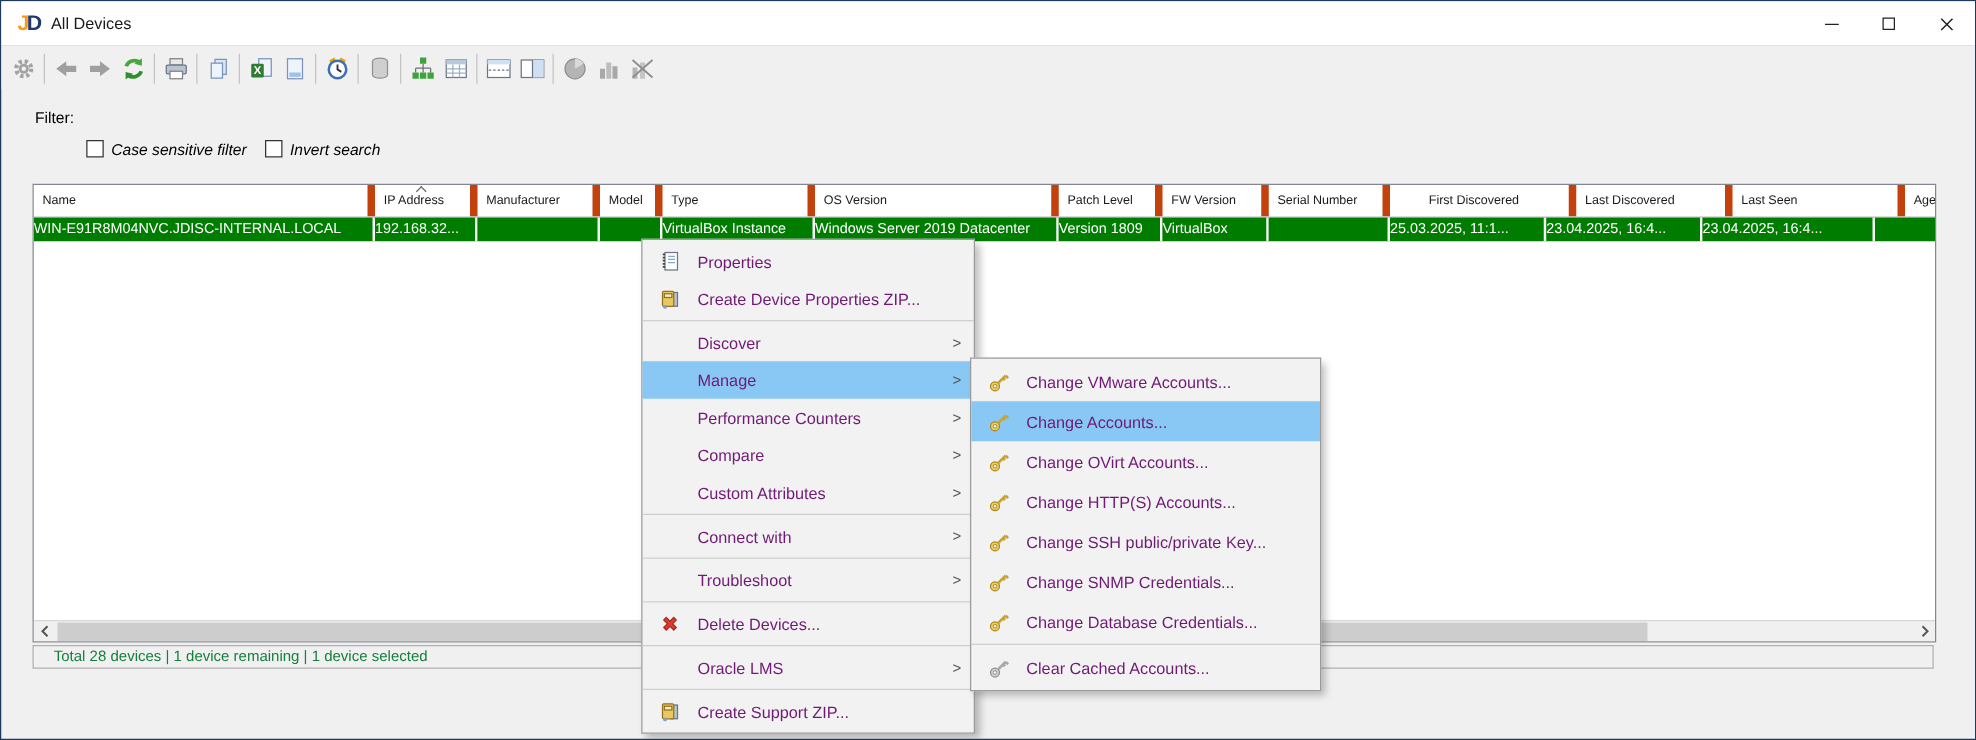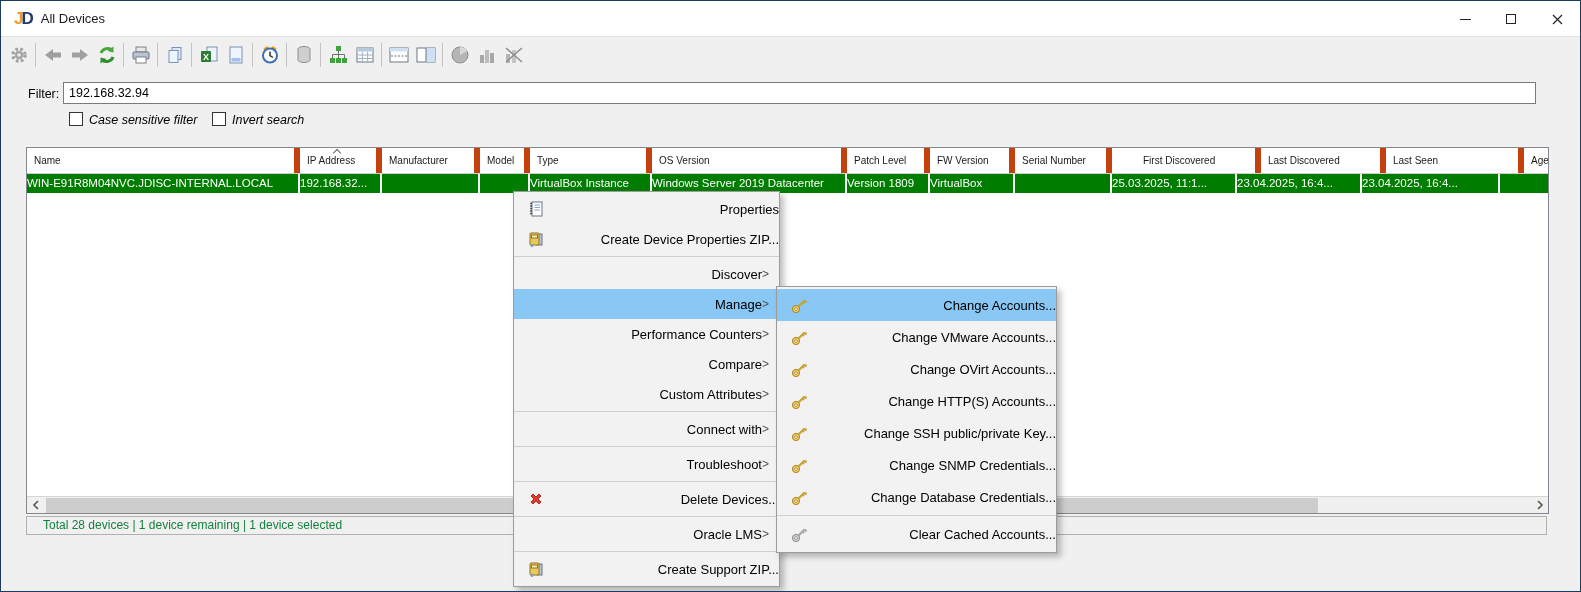--- a/index.html
+++ b/index.html
@@ -42,21 +42,21 @@
   
   .statusbar { position:absolute; left:25px; top:515px; width:1521px; height:19px; background:#f0f0f0; border:1px solid #b0b0b0; font-size:12px; line-height:17px; padding-left:16px; color:#15803d; }
 
   
   .menu { position:absolute; background:#f2f2f2; border:1px solid #9b9b9b; box-shadow:4px 4px 6px rgba(0,0,0,0.25); padding:2px 0; }
   .context-menu { left:512px; top:190px; width:267px; z-index:10; }
   .submenu { left:775px; top:285px; width:281px; z-index:11; }
   .mi { display:flex; align-items:center; height:30px; }
   .submenu .mi { height:32px; }
   .mi-icon { width:44px; display:flex; align-items:center; justify-content:center; flex:none; }
-  .mi-label { flex:1; font-size:13px; color:#000000; white-space:nowrap; overflow:hidden;text-align:right; }
+  .mi-label { flex:1; font-size:13px; color:#701a75; white-space:nowrap; overflow:hidden; }
   .mi-arrow { margin-right:10px; font-size:12px; color:#555; }
   .mi.hl { background:#89c7f4; }
   .msep { height:1px; background:#cfcfcf; margin:2px 0; }
 </style>
 </head>
 <body>
 
 <div class="window">
 
   <div class="titlebar">
@@ -198,21 +198,20 @@
     <span class="ticon">
         <svg width="22" height="20">
           <rect x="3" y="9" width="4" height="9" fill="#b5b5b5"></rect>
           <rect x="9" y="5" width="4" height="13" fill="#c5c5c5"></rect>
           <path d="M3 3 L19 17 M19 3 L3 17" stroke="#8e8e8e" stroke-width="1.5"></path>
         </svg>
       </span>
   </div>
 
   <label class="filter-label">Filter:</label>
-  <input class="filter-input" type="text" value="192.168.32.94" style="">
   <span class="cb" style="left:68px;"></span>
   <span class="cb-label" style="left:88px;">Case sensitive filter</span>
   <span class="cb" style="left:211px;"></span>
   <span class="cb-label" style="left:231px;">Invert search</span>
 
   <div class="table">
     <div class="thead">
       <div class="th" style="width:273px;">Name</div>
       <div class="th" style="width:82px;"><span class="sort-caret"></span><span>IP Address</span></div>
       <div class="th" style="width:98px;">Manufacturer</div>
@@ -342,39 +341,39 @@
             <rect x="3" y="3" width="9" height="12" rx="1" fill="#e9c95e" stroke="#93721f"></rect>
             <rect x="4.5" y="5" width="6" height="3" fill="#f7ecc0" stroke="#93721f"></rect>
             <circle cx="5" cy="15.5" r="1.5" fill="#7a9fd4"></circle>
           </svg>
         </span>
       <span class="mi-label">Create Support ZIP...</span>
     </div>
   </div>
 
   <div class="menu submenu">
+    <div class="mi">
+      <span class="mi-icon">
+          <svg width="19" height="19">
+            <circle cx="6" cy="13" r="3.6" fill="#eece62" stroke="#a9851f"></circle>
+            <circle cx="6" cy="13" r="1.4" fill="#fff" stroke="#a9851f" stroke-width="0.8"></circle>
+            <path d="M8.5 10.5 L14.5 4.5 M14.5 4.5 L16.5 6.5 M12.5 6.5 L14 8" stroke="#caa32f" stroke-width="2.2" fill="none"></path>
+          </svg>
+        </span>
+      <span class="mi-label">Change VMware Accounts...</span>
+    </div>
     <div class="mi hl">
       <span class="mi-icon">
           <svg width="19" height="19">
             <circle cx="6" cy="13" r="3.6" fill="#eece62" stroke="#a9851f"></circle>
             <circle cx="6" cy="13" r="1.4" fill="#fff" stroke="#a9851f" stroke-width="0.8"></circle>
             <path d="M8.5 10.5 L14.5 4.5 M14.5 4.5 L16.5 6.5 M12.5 6.5 L14 8" stroke="#caa32f" stroke-width="2.2" fill="none"></path>
           </svg>
         </span>
       <span class="mi-label">Change Accounts...</span>
-    </div>
-    <div class="mi">
-      <span class="mi-icon">
-          <svg width="19" height="19">
-            <circle cx="6" cy="13" r="3.6" fill="#eece62" stroke="#a9851f"></circle>
-            <circle cx="6" cy="13" r="1.4" fill="#fff" stroke="#a9851f" stroke-width="0.8"></circle>
-            <path d="M8.5 10.5 L14.5 4.5 M14.5 4.5 L16.5 6.5 M12.5 6.5 L14 8" stroke="#caa32f" stroke-width="2.2" fill="none"></path>
-          </svg>
-        </span>
-      <span class="mi-label">Change VMware Accounts...</span>
     </div>
     <div class="mi">
       <span class="mi-icon">
           <svg width="19" height="19">
             <circle cx="6" cy="13" r="3.6" fill="#eece62" stroke="#a9851f"></circle>
             <circle cx="6" cy="13" r="1.4" fill="#fff" stroke="#a9851f" stroke-width="0.8"></circle>
             <path d="M8.5 10.5 L14.5 4.5 M14.5 4.5 L16.5 6.5 M12.5 6.5 L14 8" stroke="#caa32f" stroke-width="2.2" fill="none"></path>
           </svg>
         </span>
       <span class="mi-label">Change OVirt Accounts...</span>

